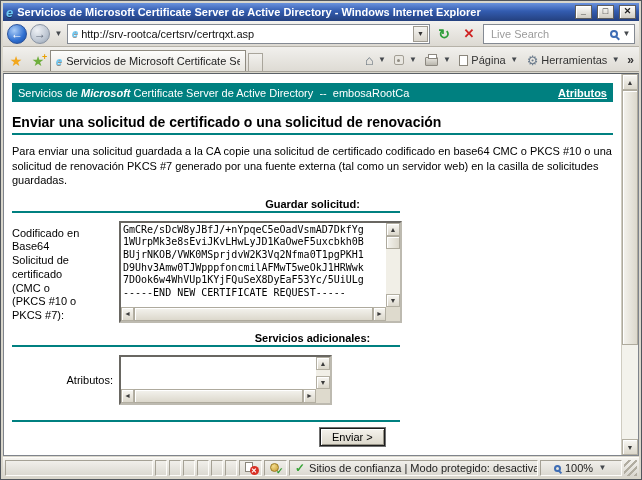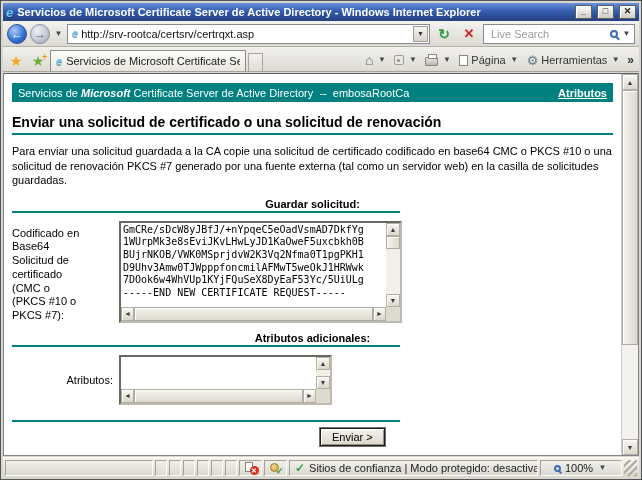--- a/index.html
+++ b/index.html
@@ -282,21 +282,21 @@
           </span>
           <span class="box-hscroll">
             <span class="sb-btn">◄</span>
             <span class="box-hthumb"></span>
             <span class="sb-btn">►</span>
           </span>
           <span class="box-corner"></span>
         </div>
       </div>
 
-      <div class="sec-title">Atributos adicionales:</div>
+      <div class="sec-title">Servicios adicionales:</div>
       <div class="rule-sec"></div>
 
       <div class="attr-row">
         <div class="attr-lbl">Atributos:</div>
         <div class="tbox attrbox">
           <pre></pre>
           <span class="box-vscroll" style="bottom:14px">
             <span class="sb-btn">▲</span>
             <span class="vspace"></span>
             <span class="sb-btn">▼</span>

